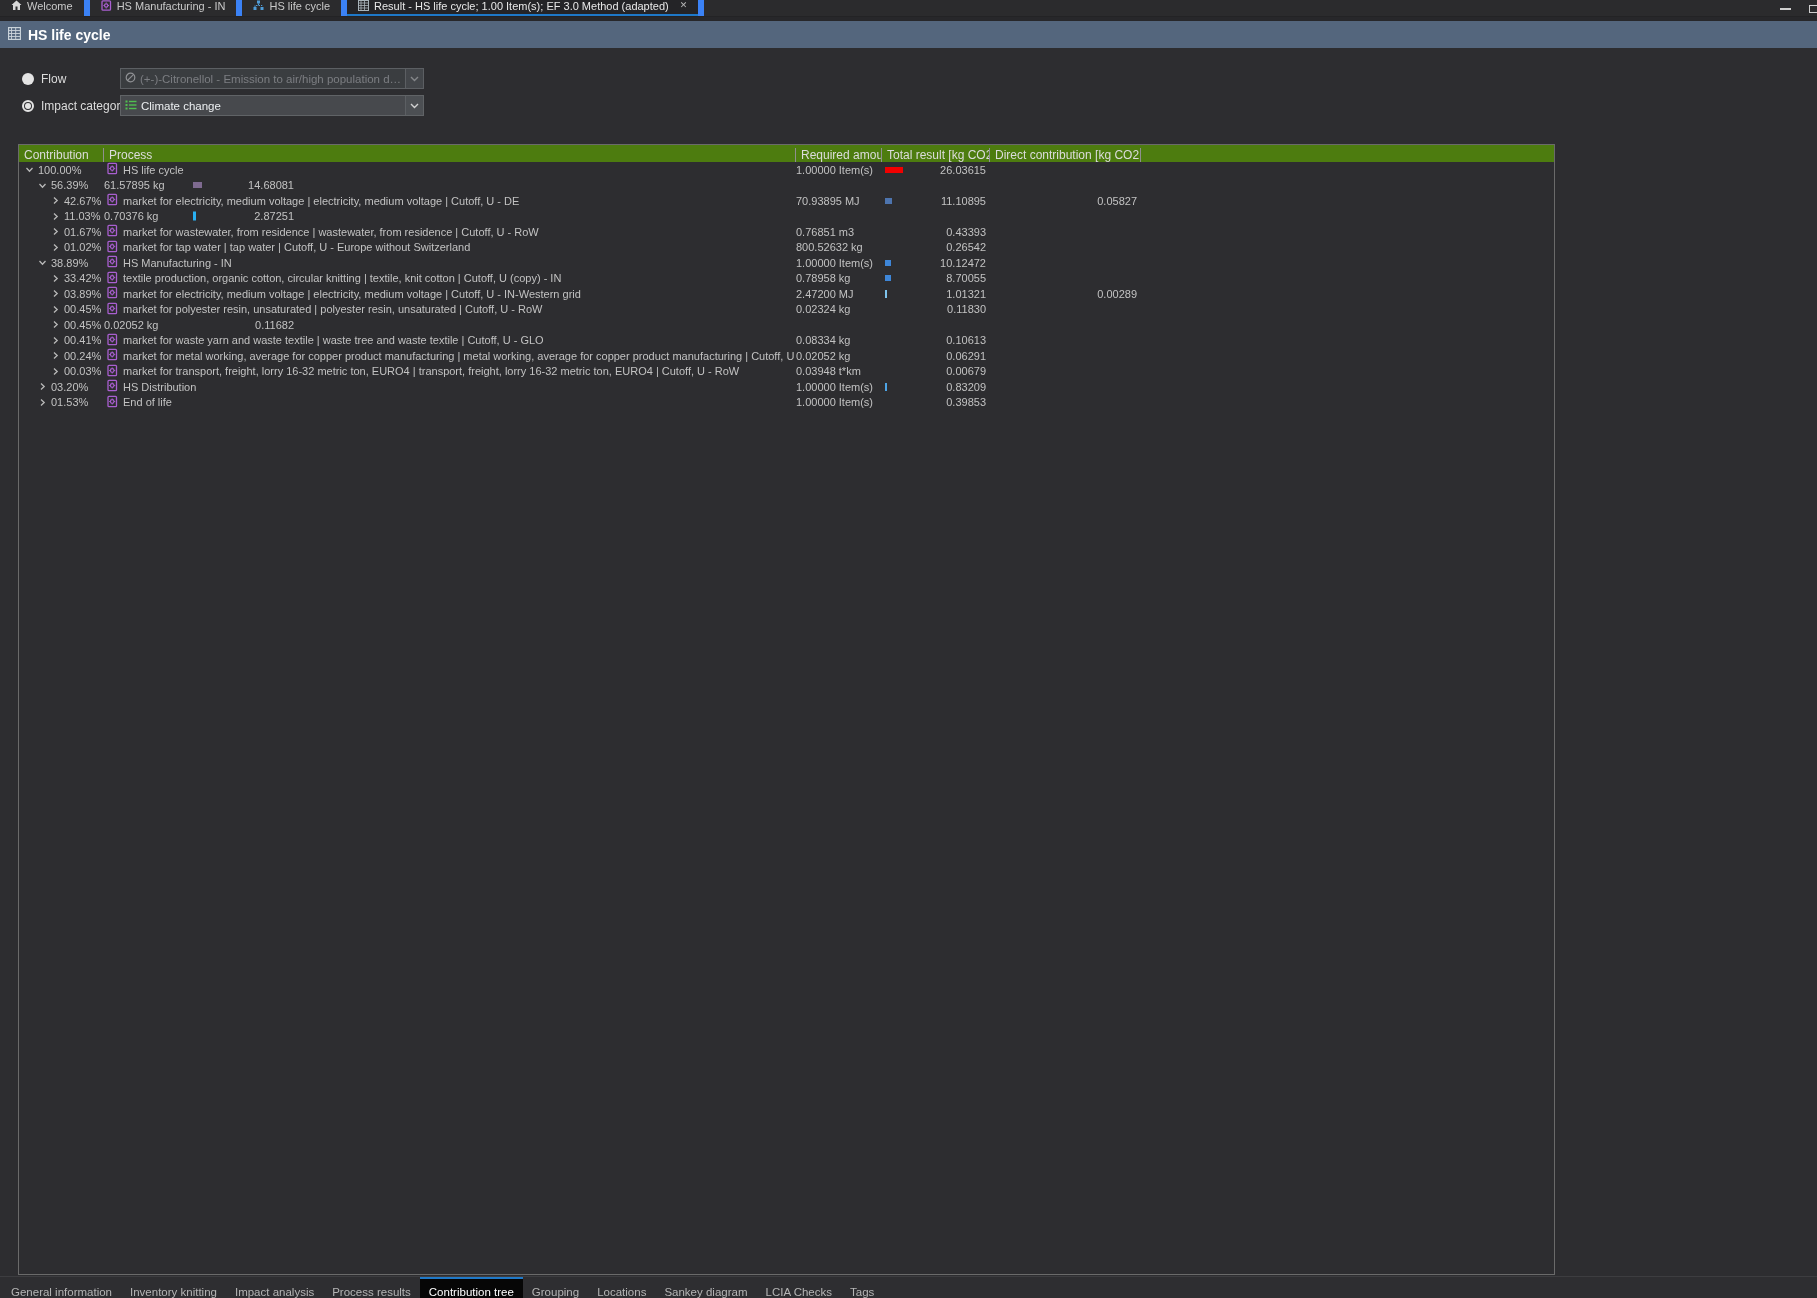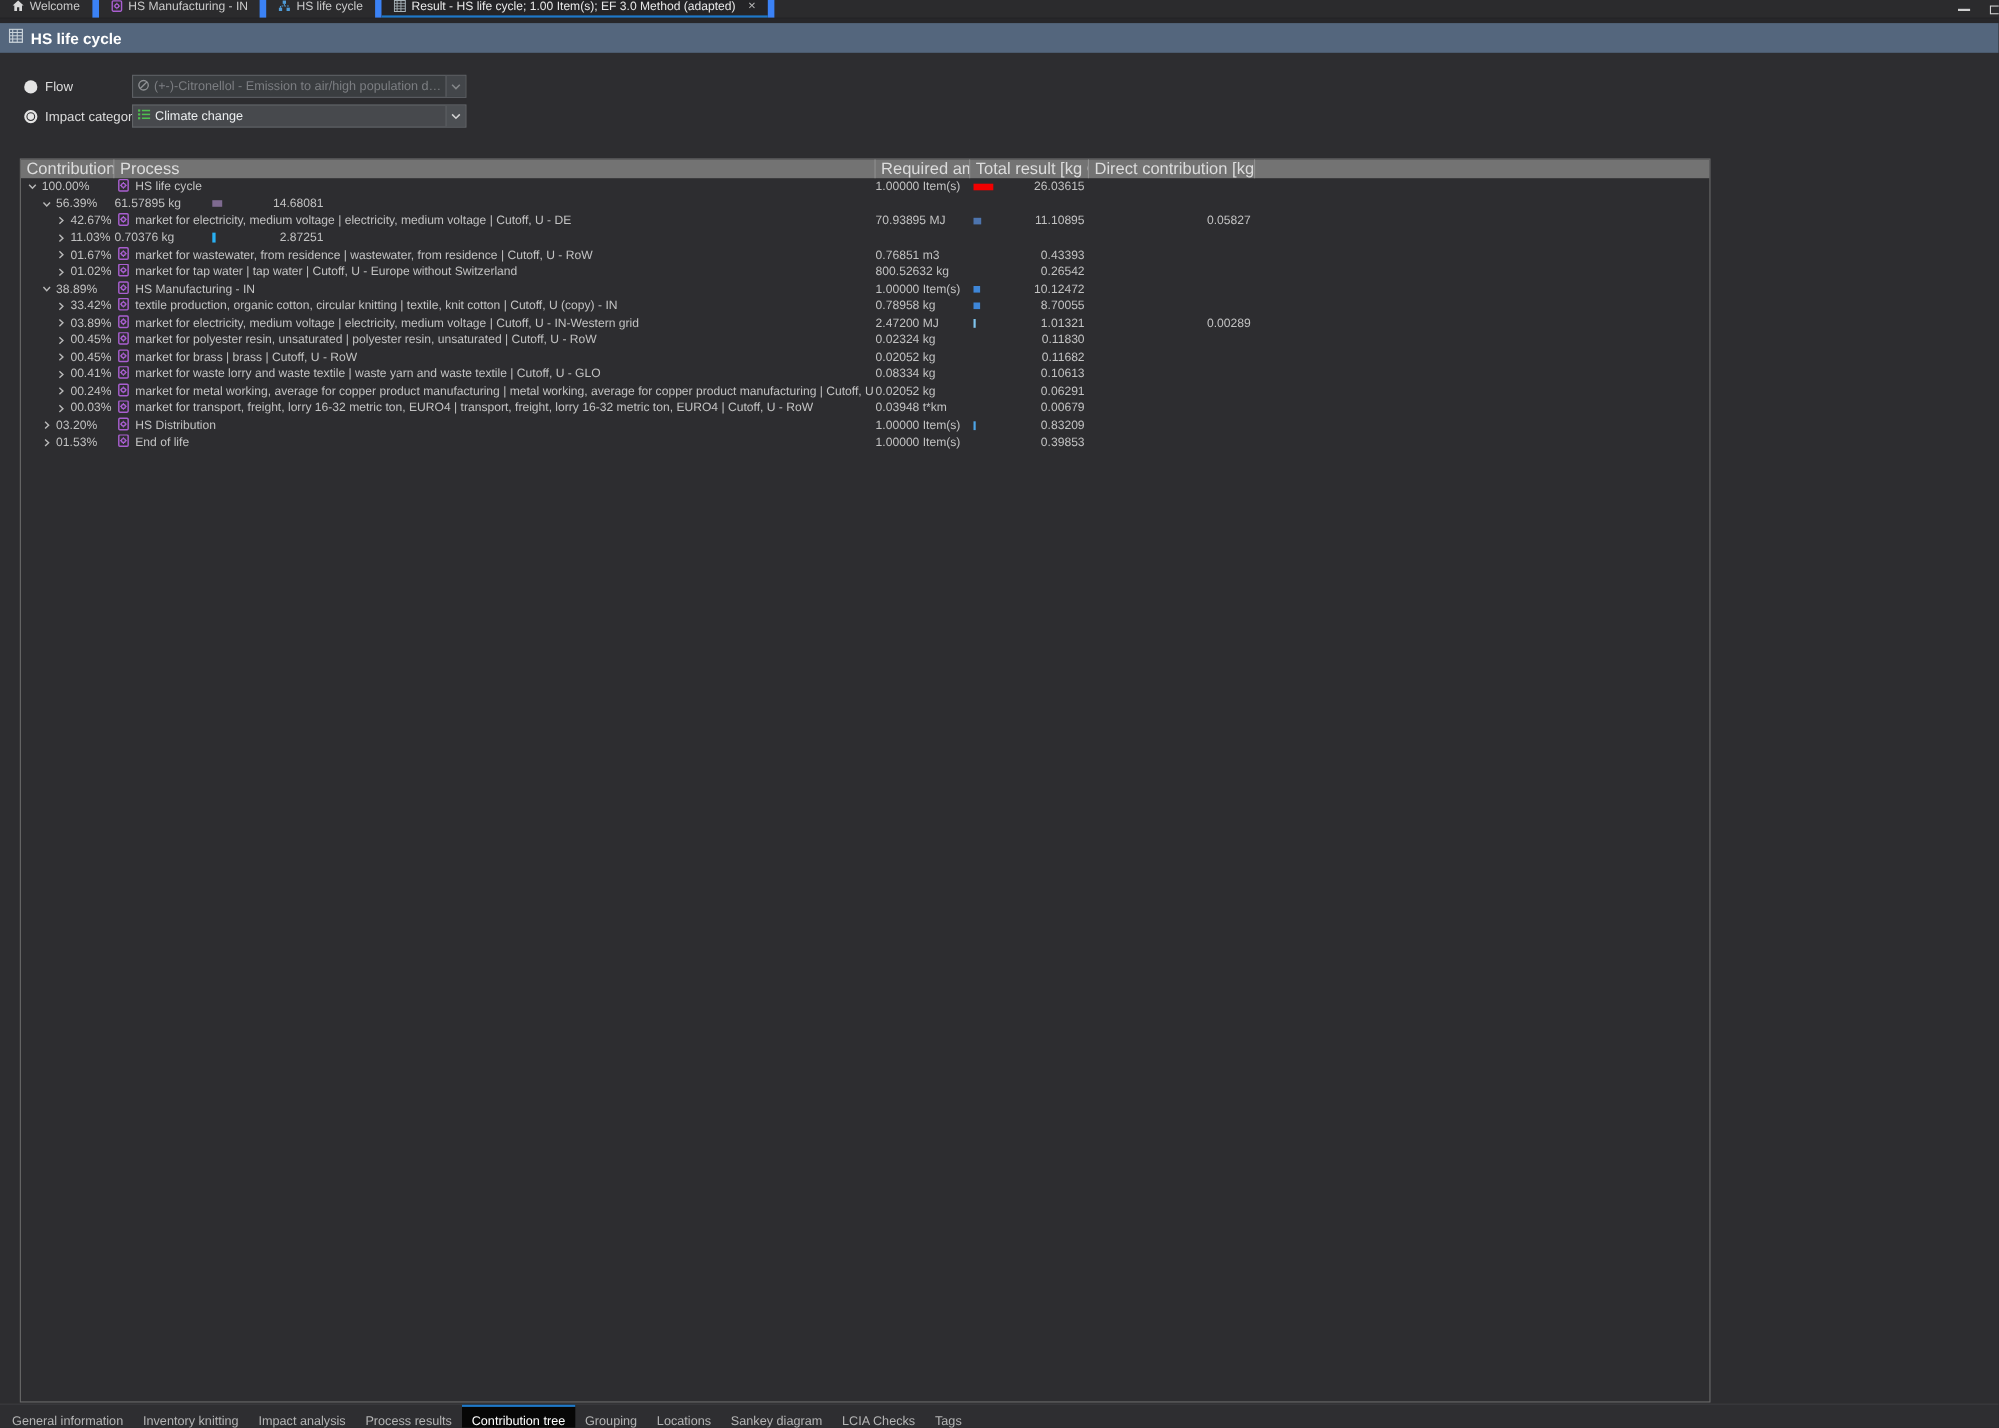--- a/index.html
+++ b/index.html
@@ -65,21 +65,21 @@
   .combo .ctext { flex:1 1 auto; overflow:hidden; white-space:nowrap; text-overflow:ellipsis; }
   .combo .arrow-box { flex:0 0 18px; height:100%; display:flex; align-items:center; justify-content:center; border-left:1px solid #5c5f63; }
   .combo.flow-combo .arrow-box { background:#43464a; }
   .combo.impact-combo .arrow-box { background:#4c4f53; }
 
   
   .tree-table {
     position:absolute; left:18px; top:144px; width:1537px; bottom:23px;
     border:1px solid #6a6a6a; background:#2d2d30;
   }
-  .thead { display:flex; height:17px; background:#737373; font-size:15px; color:#dcdcdc;align-items:flex-end; }
+  .thead { display:flex; height:17px; background:#4d7c0f; font-size:12px; color:#dcdcdc;align-items:flex-end; }
   .th { display:flex; align-items:center; padding-left:5px; border-right:1px solid #8f8f8f; overflow:hidden; white-space:nowrap; }
   .th.filler { flex:1; border-right:none; }
   .c-contrib { width:85px; }
   .c-process { width:692px; }
   .c-req     { width:86px; }
   .c-total   { width:108px; }
   .c-direct  { width:151px; }
 
   .tbody { }
   .trow { display:flex; height:15.5px; align-items:center; font-size:11px; color:#c2c2c2; }
@@ -537,30 +537,20 @@
       <div class="trow" data-state="collapsed">
     <div class="cell contrib c-contrib">
       <span class="chev" style="margin-left: 32px;">
 
         <svg class="v-col" width="9" height="9" viewBox="0 0 9 9">
               <path d="M3 1.5 L6.2 4.5 L3 7.5" fill="none" stroke="#b8b8b8" stroke-width="1.3"></path>
             </svg>
       </span>
       <span class="pct">00.45%</span>
     </div>
-    <div class="cell process c-process">
-      <span class="p-icon">
-        <svg width="11" height="13" viewBox="0 0 11 13">
-              <rect x="1" y="1.3" width="8.5" height="10.4" rx="1" fill="none" stroke="#a95fd0" stroke-width="1.3"></rect>
-              <circle cx="5.2" cy="6.5" r="1.8" fill="none" stroke="#a95fd0" stroke-width="1.2"></circle>
-              <path d="M5.2 3.4 V4.5 M5.2 8.5 V9.6 M2.2 6.5 H3.3 M7.1 6.5 H8.2" stroke="#a95fd0" stroke-width="1.1"></path>
-            </svg>
-      </span>
-      <span class="p-name">market for brass | brass | Cutoff, U - RoW</span>
-    </div>
     <div class="cell req c-req">
           <span class="req-v">0.02052 kg</span>
         </div>
     <div class="cell total c-total">
 
       <span class="tot-v">0.11682</span>
     </div>
     <div class="cell direct c-direct">
           <span class="dir-v"></span>
         </div>
@@ -577,21 +567,21 @@
       <span class="pct">00.41%</span>
     </div>
     <div class="cell process c-process">
       <span class="p-icon">
         <svg width="11" height="13" viewBox="0 0 11 13">
               <rect x="1" y="1.3" width="8.5" height="10.4" rx="1" fill="none" stroke="#a95fd0" stroke-width="1.3"></rect>
               <circle cx="5.2" cy="6.5" r="1.8" fill="none" stroke="#a95fd0" stroke-width="1.2"></circle>
               <path d="M5.2 3.4 V4.5 M5.2 8.5 V9.6 M2.2 6.5 H3.3 M7.1 6.5 H8.2" stroke="#a95fd0" stroke-width="1.1"></path>
             </svg>
       </span>
-      <span class="p-name">market for waste lorry and waste textile | waste yarn and waste textile | Cutoff, U - GLO</span>
+      <span class="p-name">market for waste yarn and waste textile | waste tree and waste textile | Cutoff, U - GLO</span>
     </div>
     <div class="cell req c-req">
           <span class="req-v">0.08334 kg</span>
         </div>
     <div class="cell total c-total">
 
       <span class="tot-v">0.10613</span>
     </div>
     <div class="cell direct c-direct">
           <span class="dir-v"></span>

